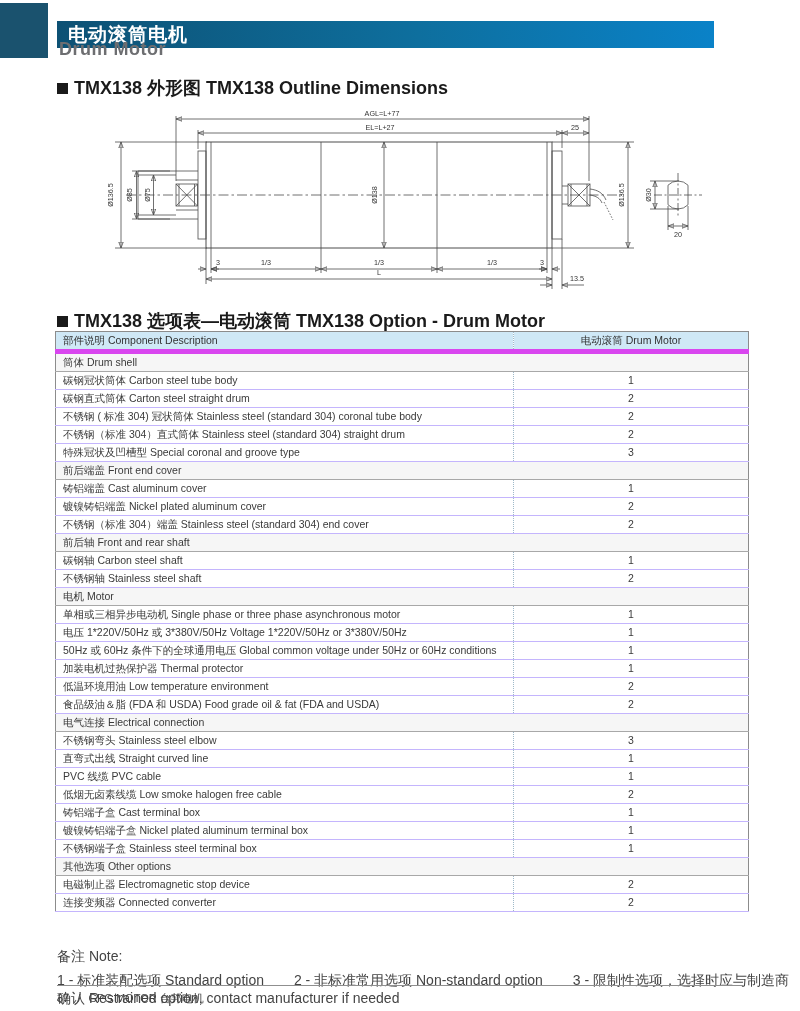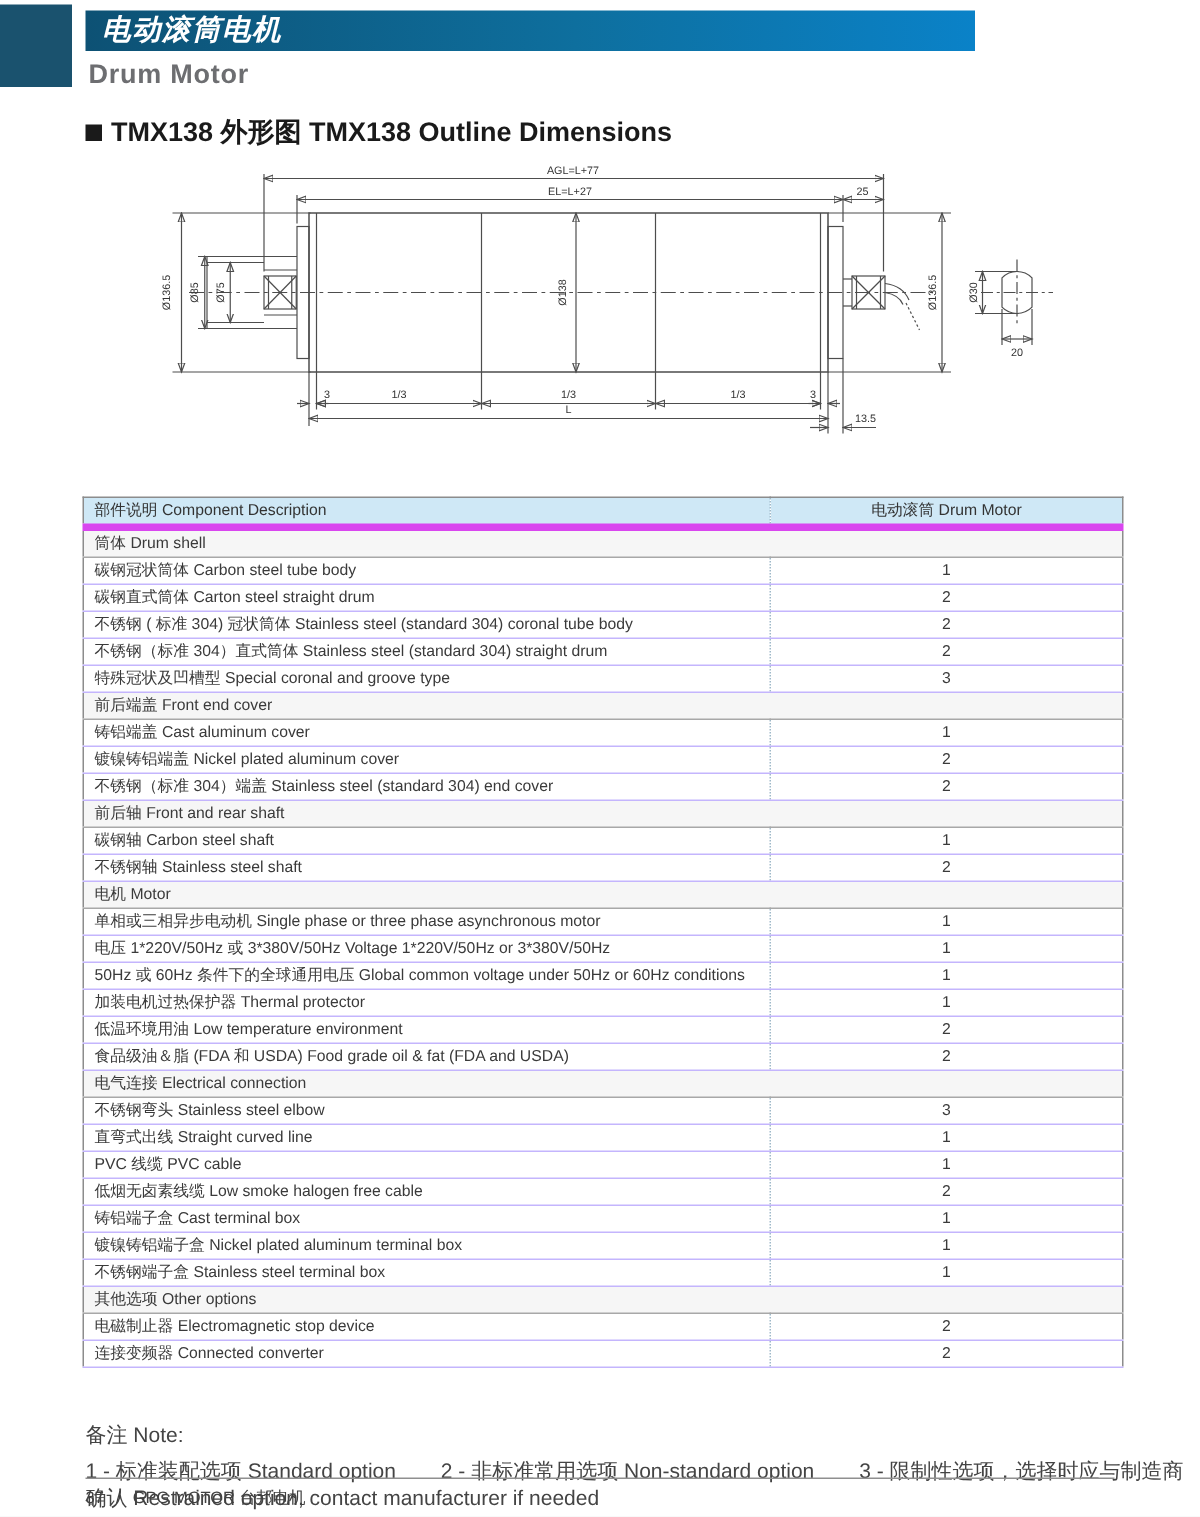--- a/index.html
+++ b/index.html
@@ -6,23 +6,22 @@
   body { background:#e8e8e8; font-family:"Liberation Sans","DejaVu Sans",sans-serif; }
   .page {
     position:relative; width:800px; height:1011px; background:#ffffff;
     margin:0 auto; overflow:hidden; color:#222;
   }
   .brand-square {
     position:absolute; left:0; top:3px; width:48px; height:55px;
     background:var(--brand-square,#1a526e);
   }
   .banner {
-    position:absolute; left:57px; top:7px; width:593px; height:27px;
+    position:absolute; left:57px; top:21px; width:657px; height:27px;
     background:linear-gradient(90deg,var(--banner-start,#0d5174) 0%,var(--banner-mid,#0e6f9e) 55%,var(--banner-end,#0a82c8) 100%);
-    font-style:italic;
   }
   .banner-title {
     color:#ffffff; font-size:19px; font-weight:bold; line-height:27px;
     padding-left:11px; letter-spacing:1px;
   }
   .subtitle {
     position:absolute; left:59px; top:39px; font-size:18px; font-weight:bold;
     color:#6d6e71; letter-spacing:0.5px;
   }
   .sec-heading {
@@ -222,20 +221,24 @@
         <line x1="156" y1="176" x2="502" y2="176" marker-start="url(#arw)" marker-end="url(#arw)"></line>
         <text x="329" y="172" text-anchor="middle">L</text>
 
         <line x1="490" y1="182" x2="502" y2="182" marker-end="url(#arw)"></line>
         <line x1="534" y1="182" x2="512" y2="182" marker-end="url(#arw)"></line>
         <text x="527" y="178" text-anchor="middle">13.5</text>
       </g>
     </svg>
   </div>
 
+  <div class="sec-heading sec-options">
+    <span class="bullet"></span>
+    <span>TMX138 选项表—电动滚筒 TMX138 Option - Drum Motor</span>
+  </div>
 
   <table class="options-table">
     <colgroup>
         <col class="c1">
         <col class="c2">
       </colgroup>
     <thead>
       <tr>
         <th>部件说明 Component Description</th>
         <th class="value-cell">电动滚筒 Drum Motor</th>

